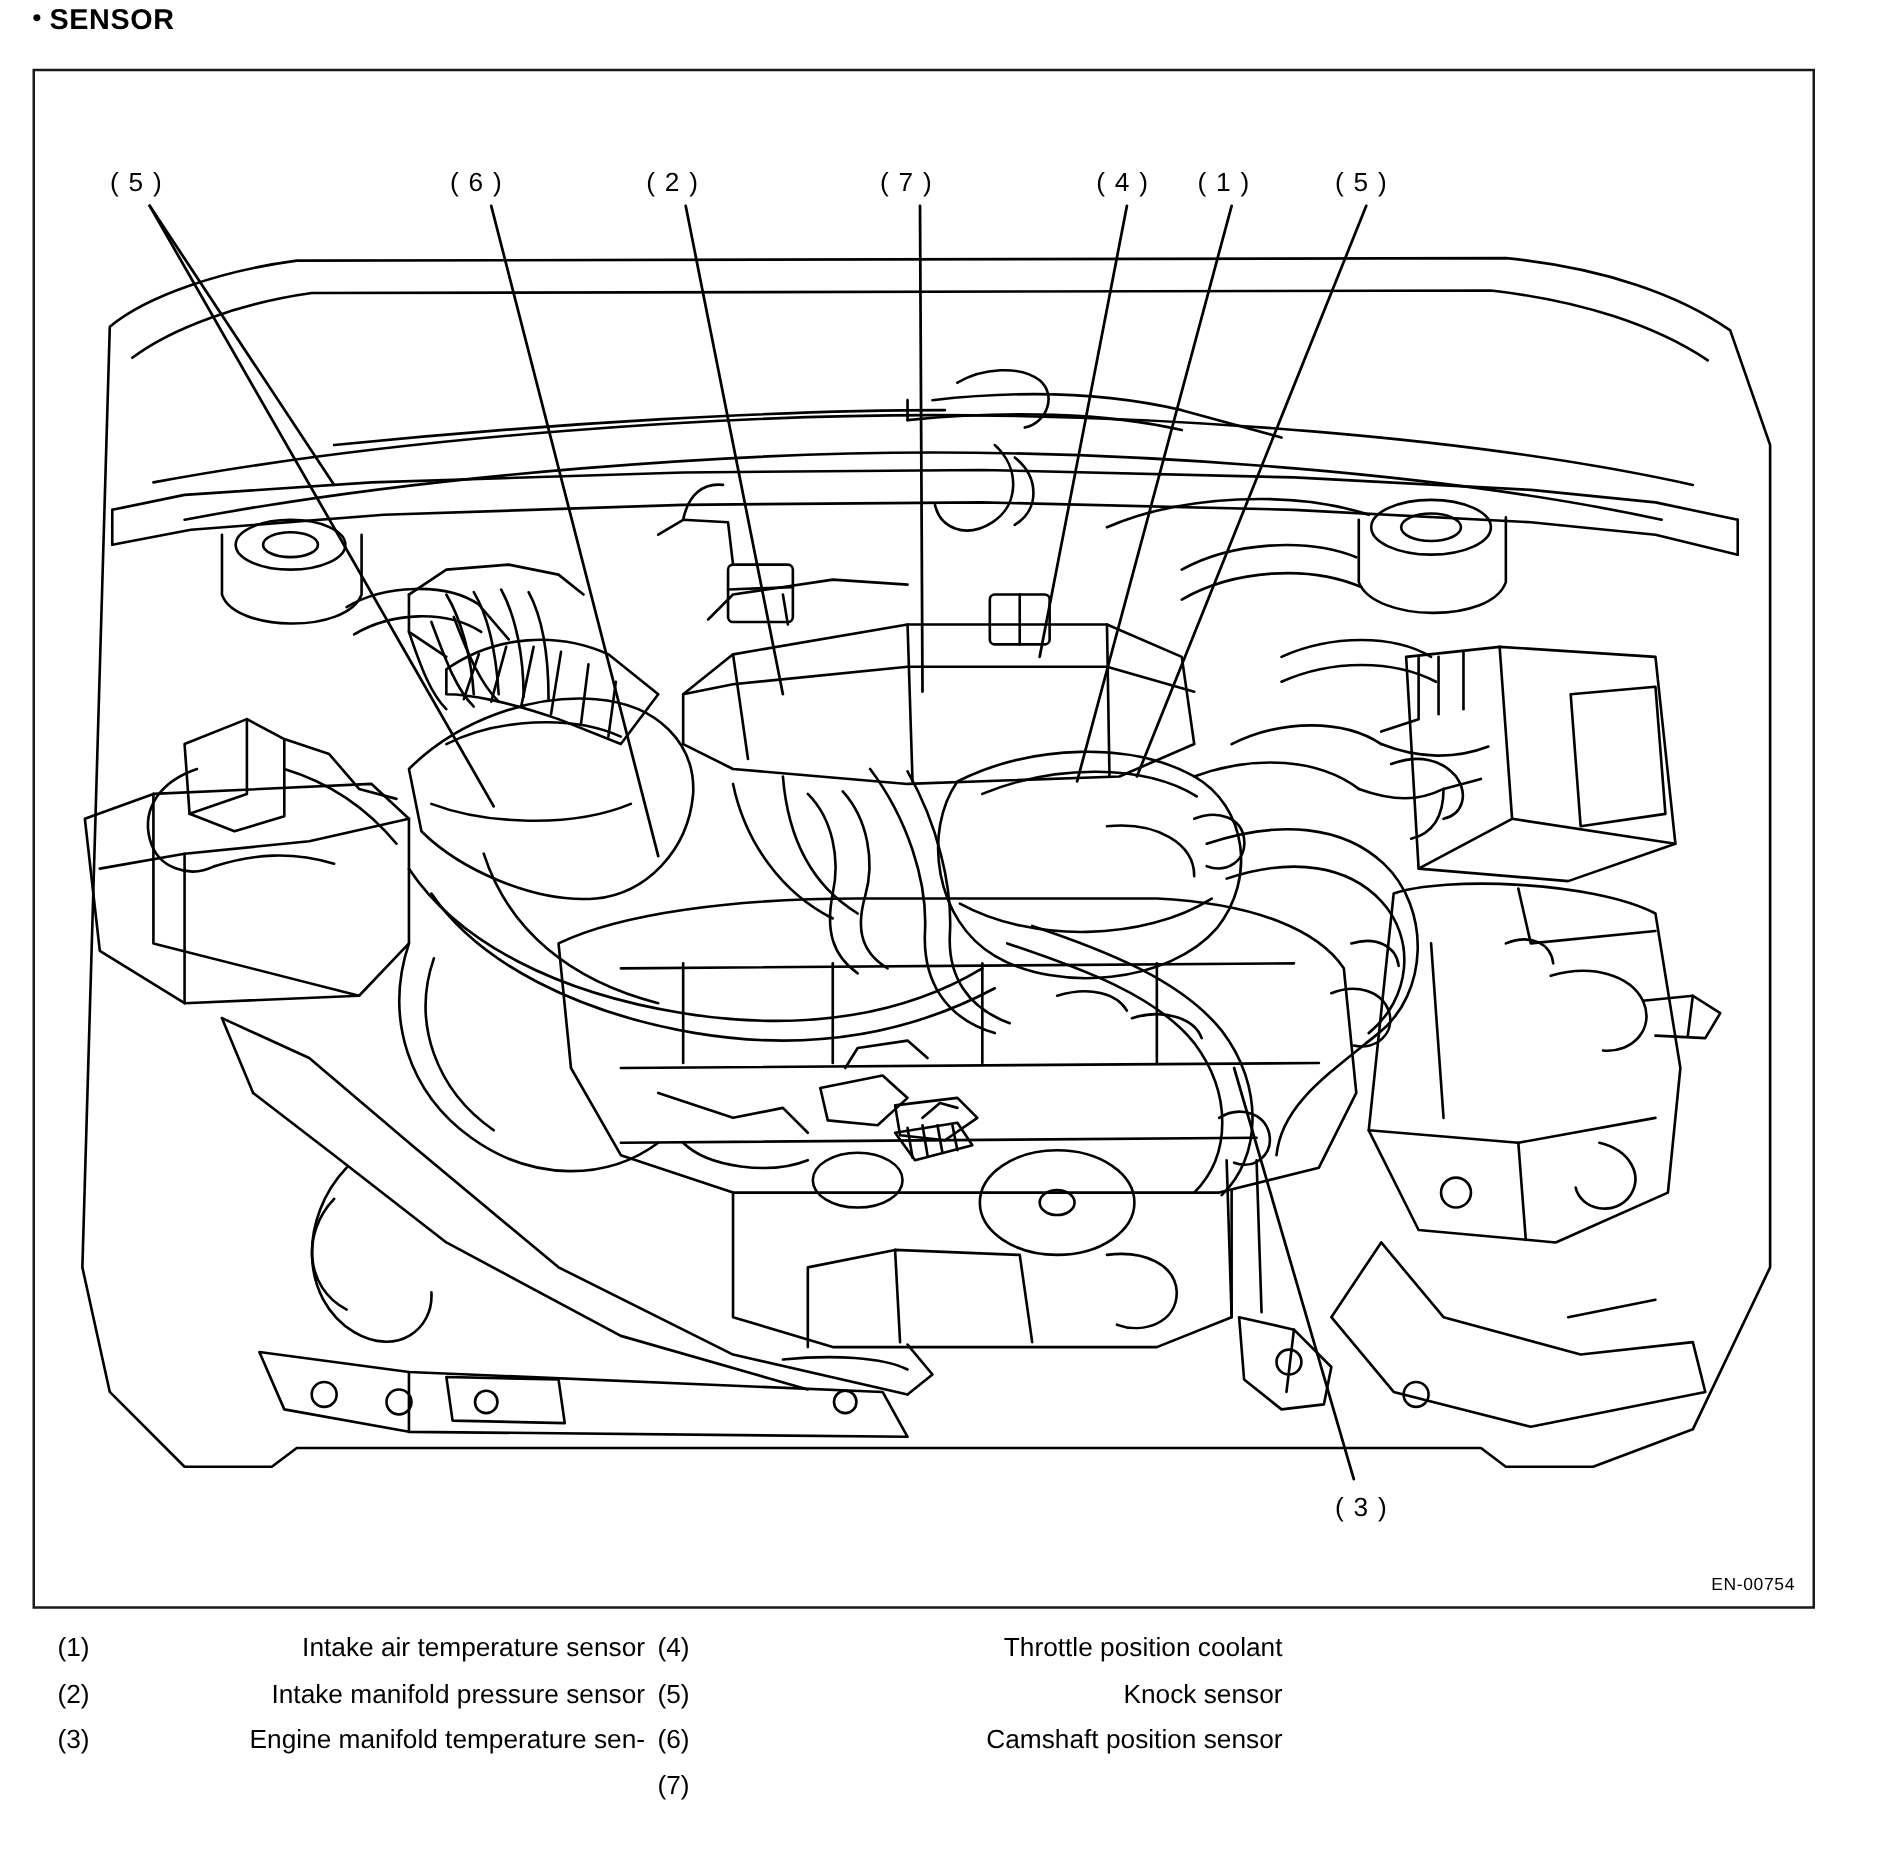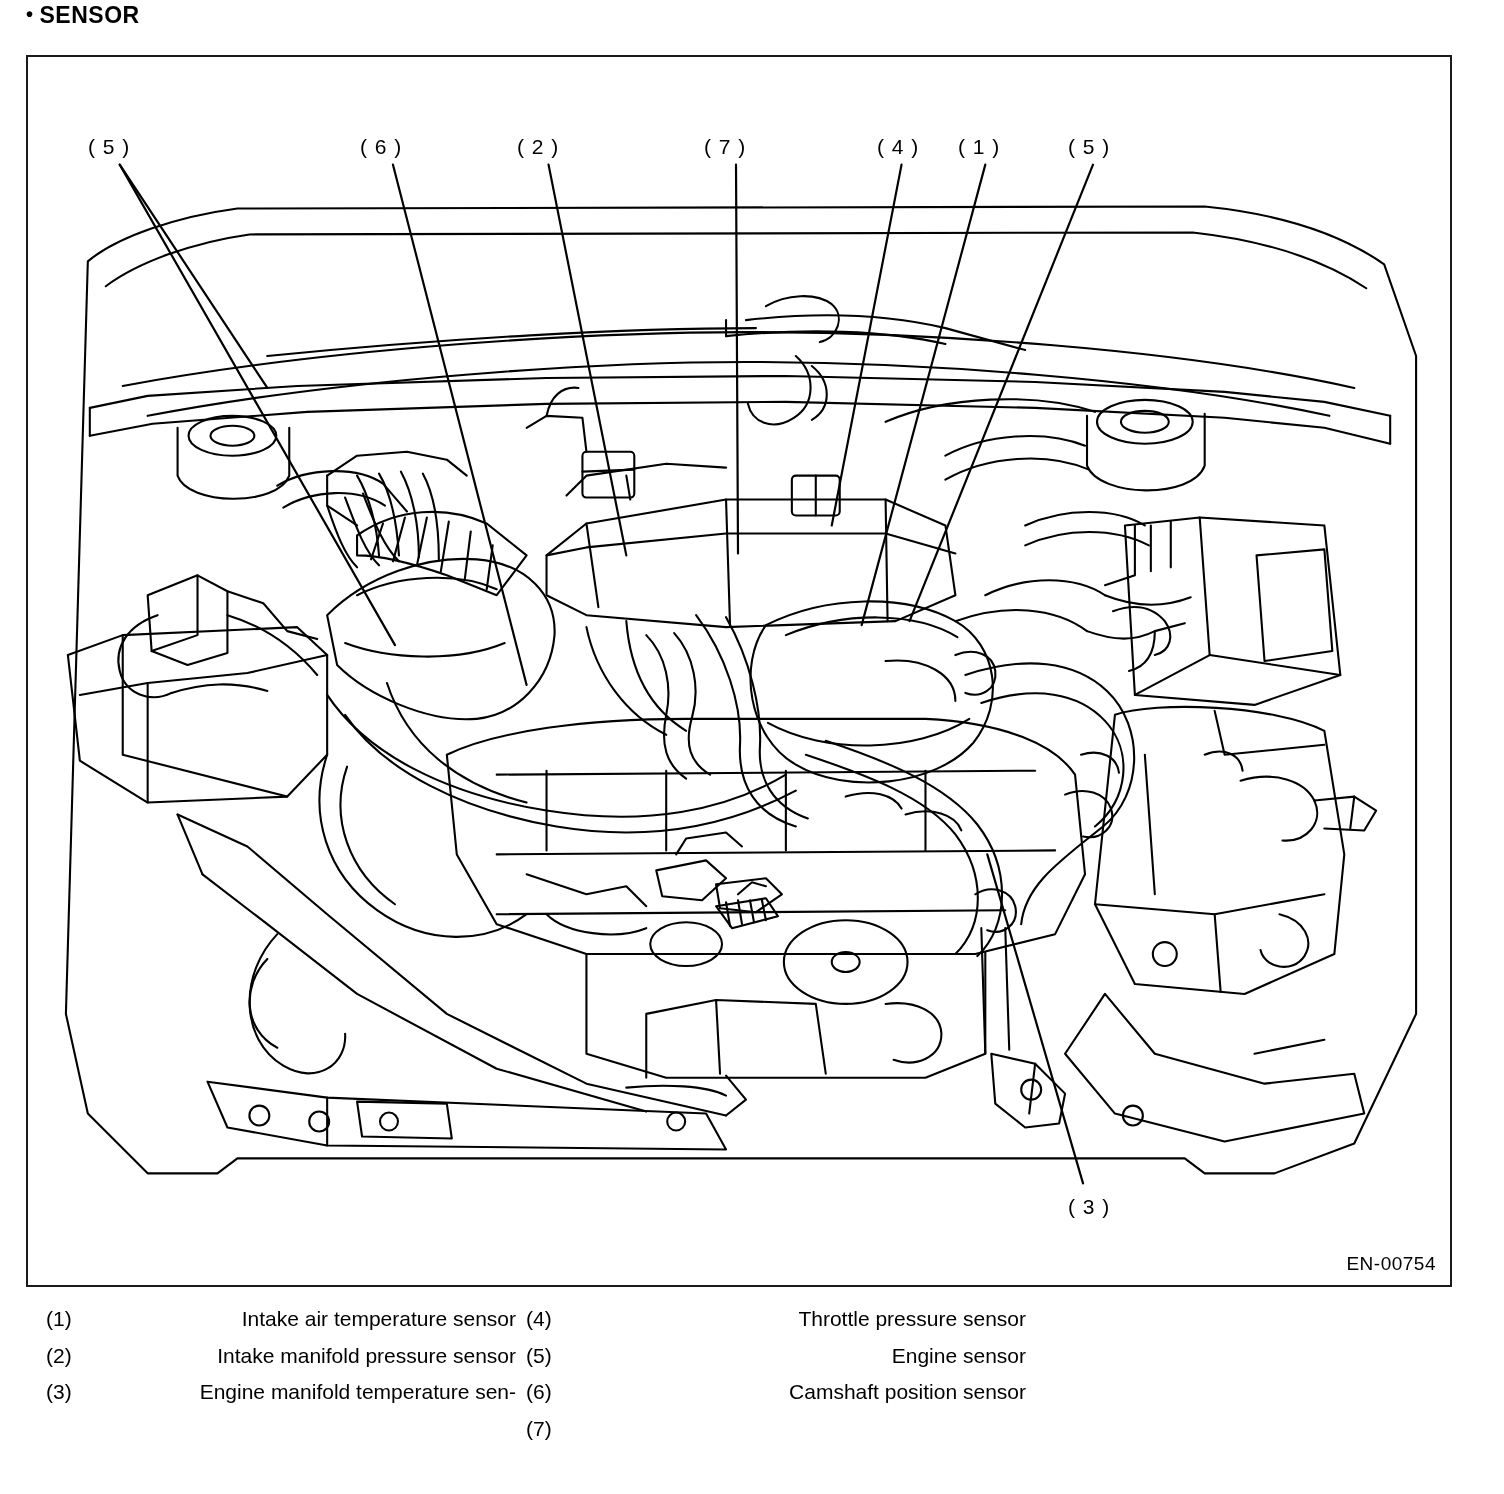--- a/index.html
+++ b/index.html
@@ -68,21 +68,21 @@
     letter-spacing: 1px;
     white-space: nowrap;
     color: #000;
   }
 
   
   .figure-id {
     position: absolute;
     right: 14px;
     bottom: 10px;
-    font-size: 19px;
+    font-size: 14px;
     letter-spacing: 0.5px;
     margin-left: 40px;
   }
 
   
   .legend {
     position: absolute;
     left: 26px;
     top: 1305px;
     width: 1426px;
@@ -376,26 +376,26 @@
           <span>Engine manifold temperature sen-</span>
         </span>
       </div>
 
     </div>
 
     <div class="legend-col right">
 
       <div class="legend-item">
         <span class="legend-num">(4)</span>
-        <span class="legend-text">Throttle pressure sensor</span>
+        <span class="legend-text">Throttle position coolant</span>
       </div>
 
       <div class="legend-item">
         <span class="legend-num">(5)</span>
-        <span class="legend-text">Engine sensor</span>
+        <span class="legend-text">Knock sensor</span>
       </div>
 
       <div class="legend-item">
         <span class="legend-num">(6)</span>
         <span class="legend-text">Camshaft position sensor</span>
       </div>
 
       <div class="legend-item">
         <span class="legend-num">(7)</span>
       </div>

